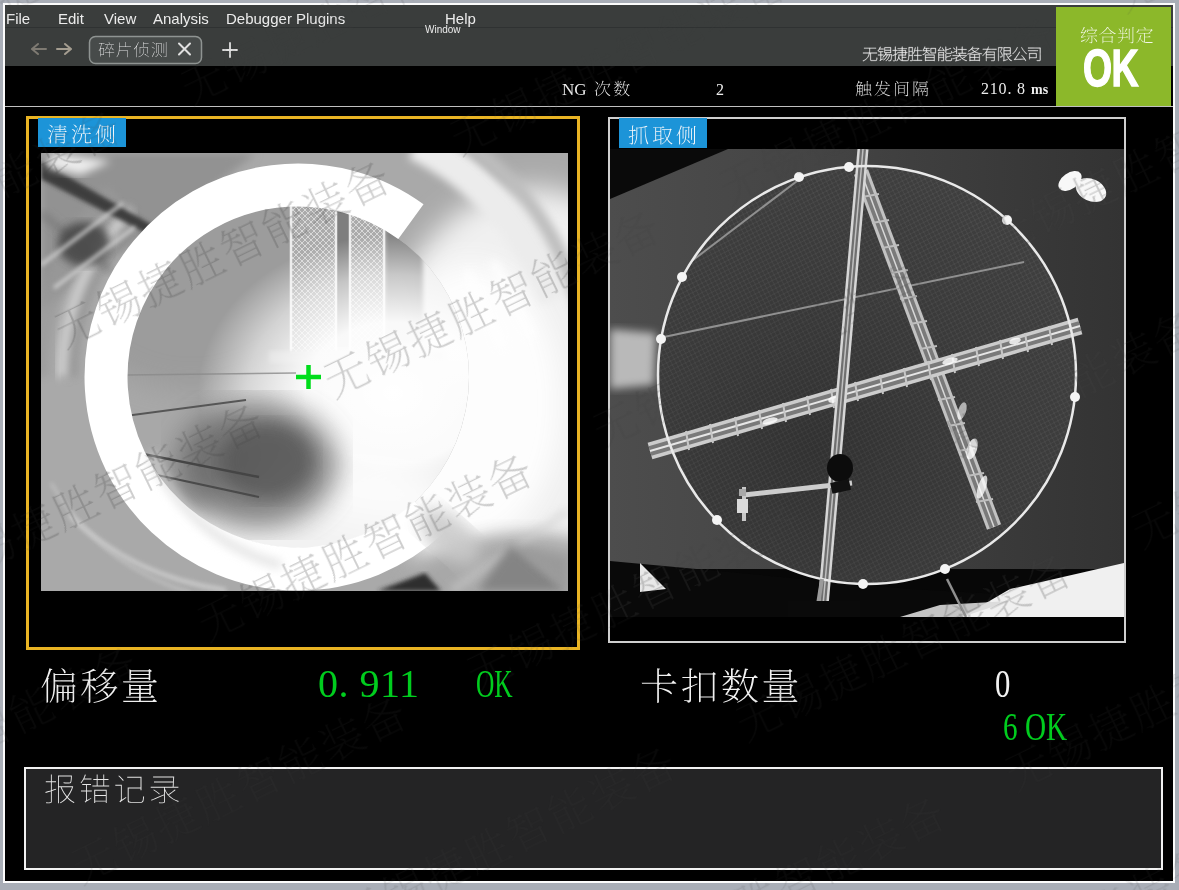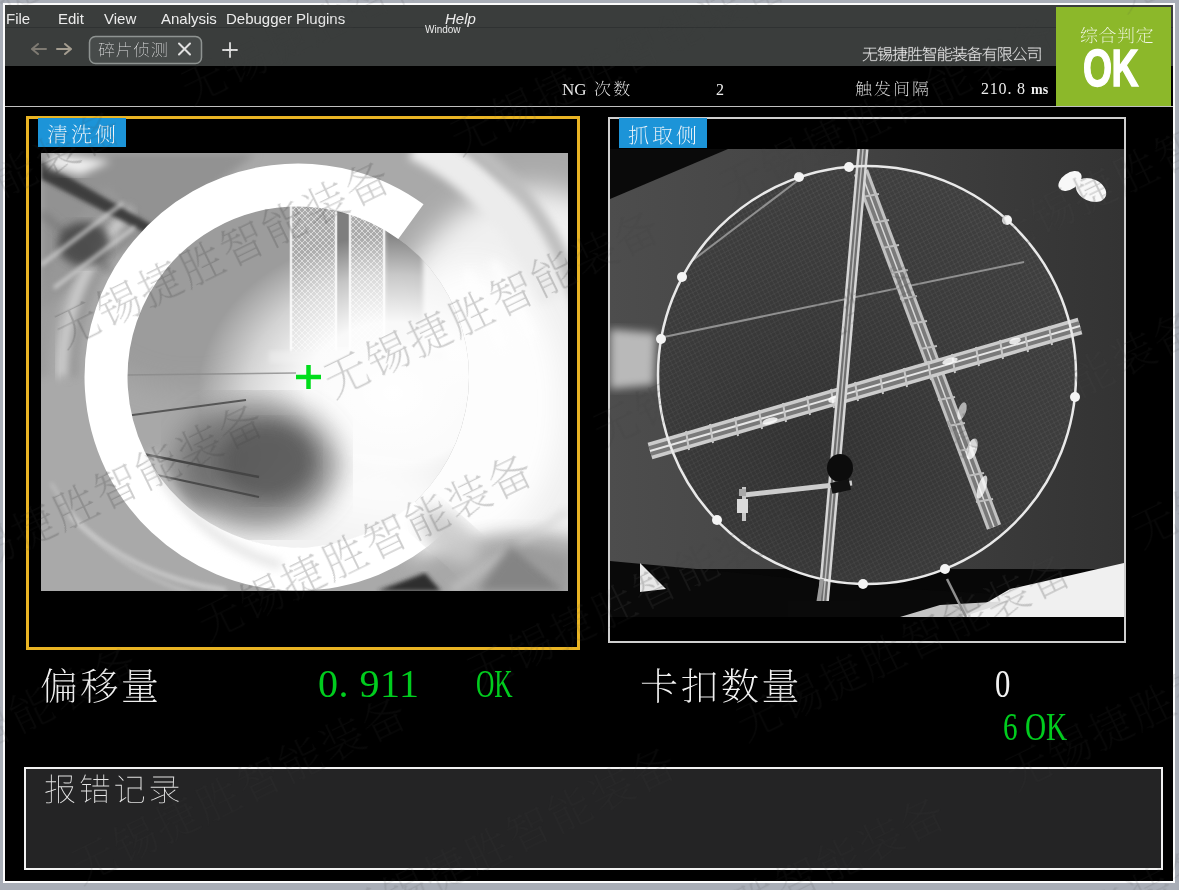--- a/index.html
+++ b/index.html
@@ -6,25 +6,25 @@
      font-family:"Liberation Sans",sans-serif;}
 .abs{position:absolute;}
 </style></head><body>
 
 <div class="abs" style="left:3px;top:3px;width:1168px;height:876px;border:2px solid #fcfcfc;background:#000;"></div>
 <div class="abs" style="left:5px;top:5px;width:1168px;height:61px;background:#3a3d3c;"></div>
 <div class="abs" style="left:5px;top:27px;width:1168px;height:1px;background:#2f3232;"></div>
 <div class="abs" style="left:6px;top:10px;font-size:15px;color:#ececec;">File</div>
 <div class="abs" style="left:58px;top:10px;font-size:15px;color:#ececec;">Edit</div>
 <div class="abs" style="left:104px;top:10px;font-size:15px;color:#ececec;">View</div>
-<div class="abs" style="left:153px;top:10px;font-size:15px;color:#ececec;margin-left:8px;">Analysis</div>
+<div class="abs" style="left:153px;top:10px;font-size:15px;color:#ececec;">Analysis</div>
 <div class="abs" style="left:226px;top:10px;font-size:15px;color:#ececec;text-align:center;">Debugger</div>
 <div class="abs" style="left:296px;top:10px;font-size:15px;color:#ececec;">Plugins</div>
 <div class="abs" style="left:377px;top:24px;font-size:10px;color:#ececec;margin-left:48px;">Window</div>
-<div class="abs" style="left:445px;top:10px;font-size:15px;color:#ececec;font-style:italic;">Help</div>
+<div class="abs" style="left:445px;top:10px;font-size:15px;color:#ececec;">Help</div>
 <svg class="abs" style="left:5px;top:5px;" width="500" height="61" viewBox="0 0 500 61">
 <g stroke="#7e7a72" stroke-width="2" fill="none" stroke-linecap="round">
 <path d="M27 44 h14 M27 44 l6 -5 M27 44 l6 5"></path>
 </g>
 <g stroke="#a49d90" stroke-width="2" fill="none" stroke-linecap="round">
 <path d="M52 44 h14 M66 44 l-6 -5 M66 44 l-6 5"></path>
 </g>
 <rect x="84.5" y="31.5" width="112" height="27" rx="6" fill="#474b4a" stroke="#8f9492" stroke-width="1.5"></rect>
 <g stroke="#e0e0e0" stroke-width="2" stroke-linecap="round">
 <path d="M174 38.5 l11 11 M185 38.5 l-11 11"></path>

